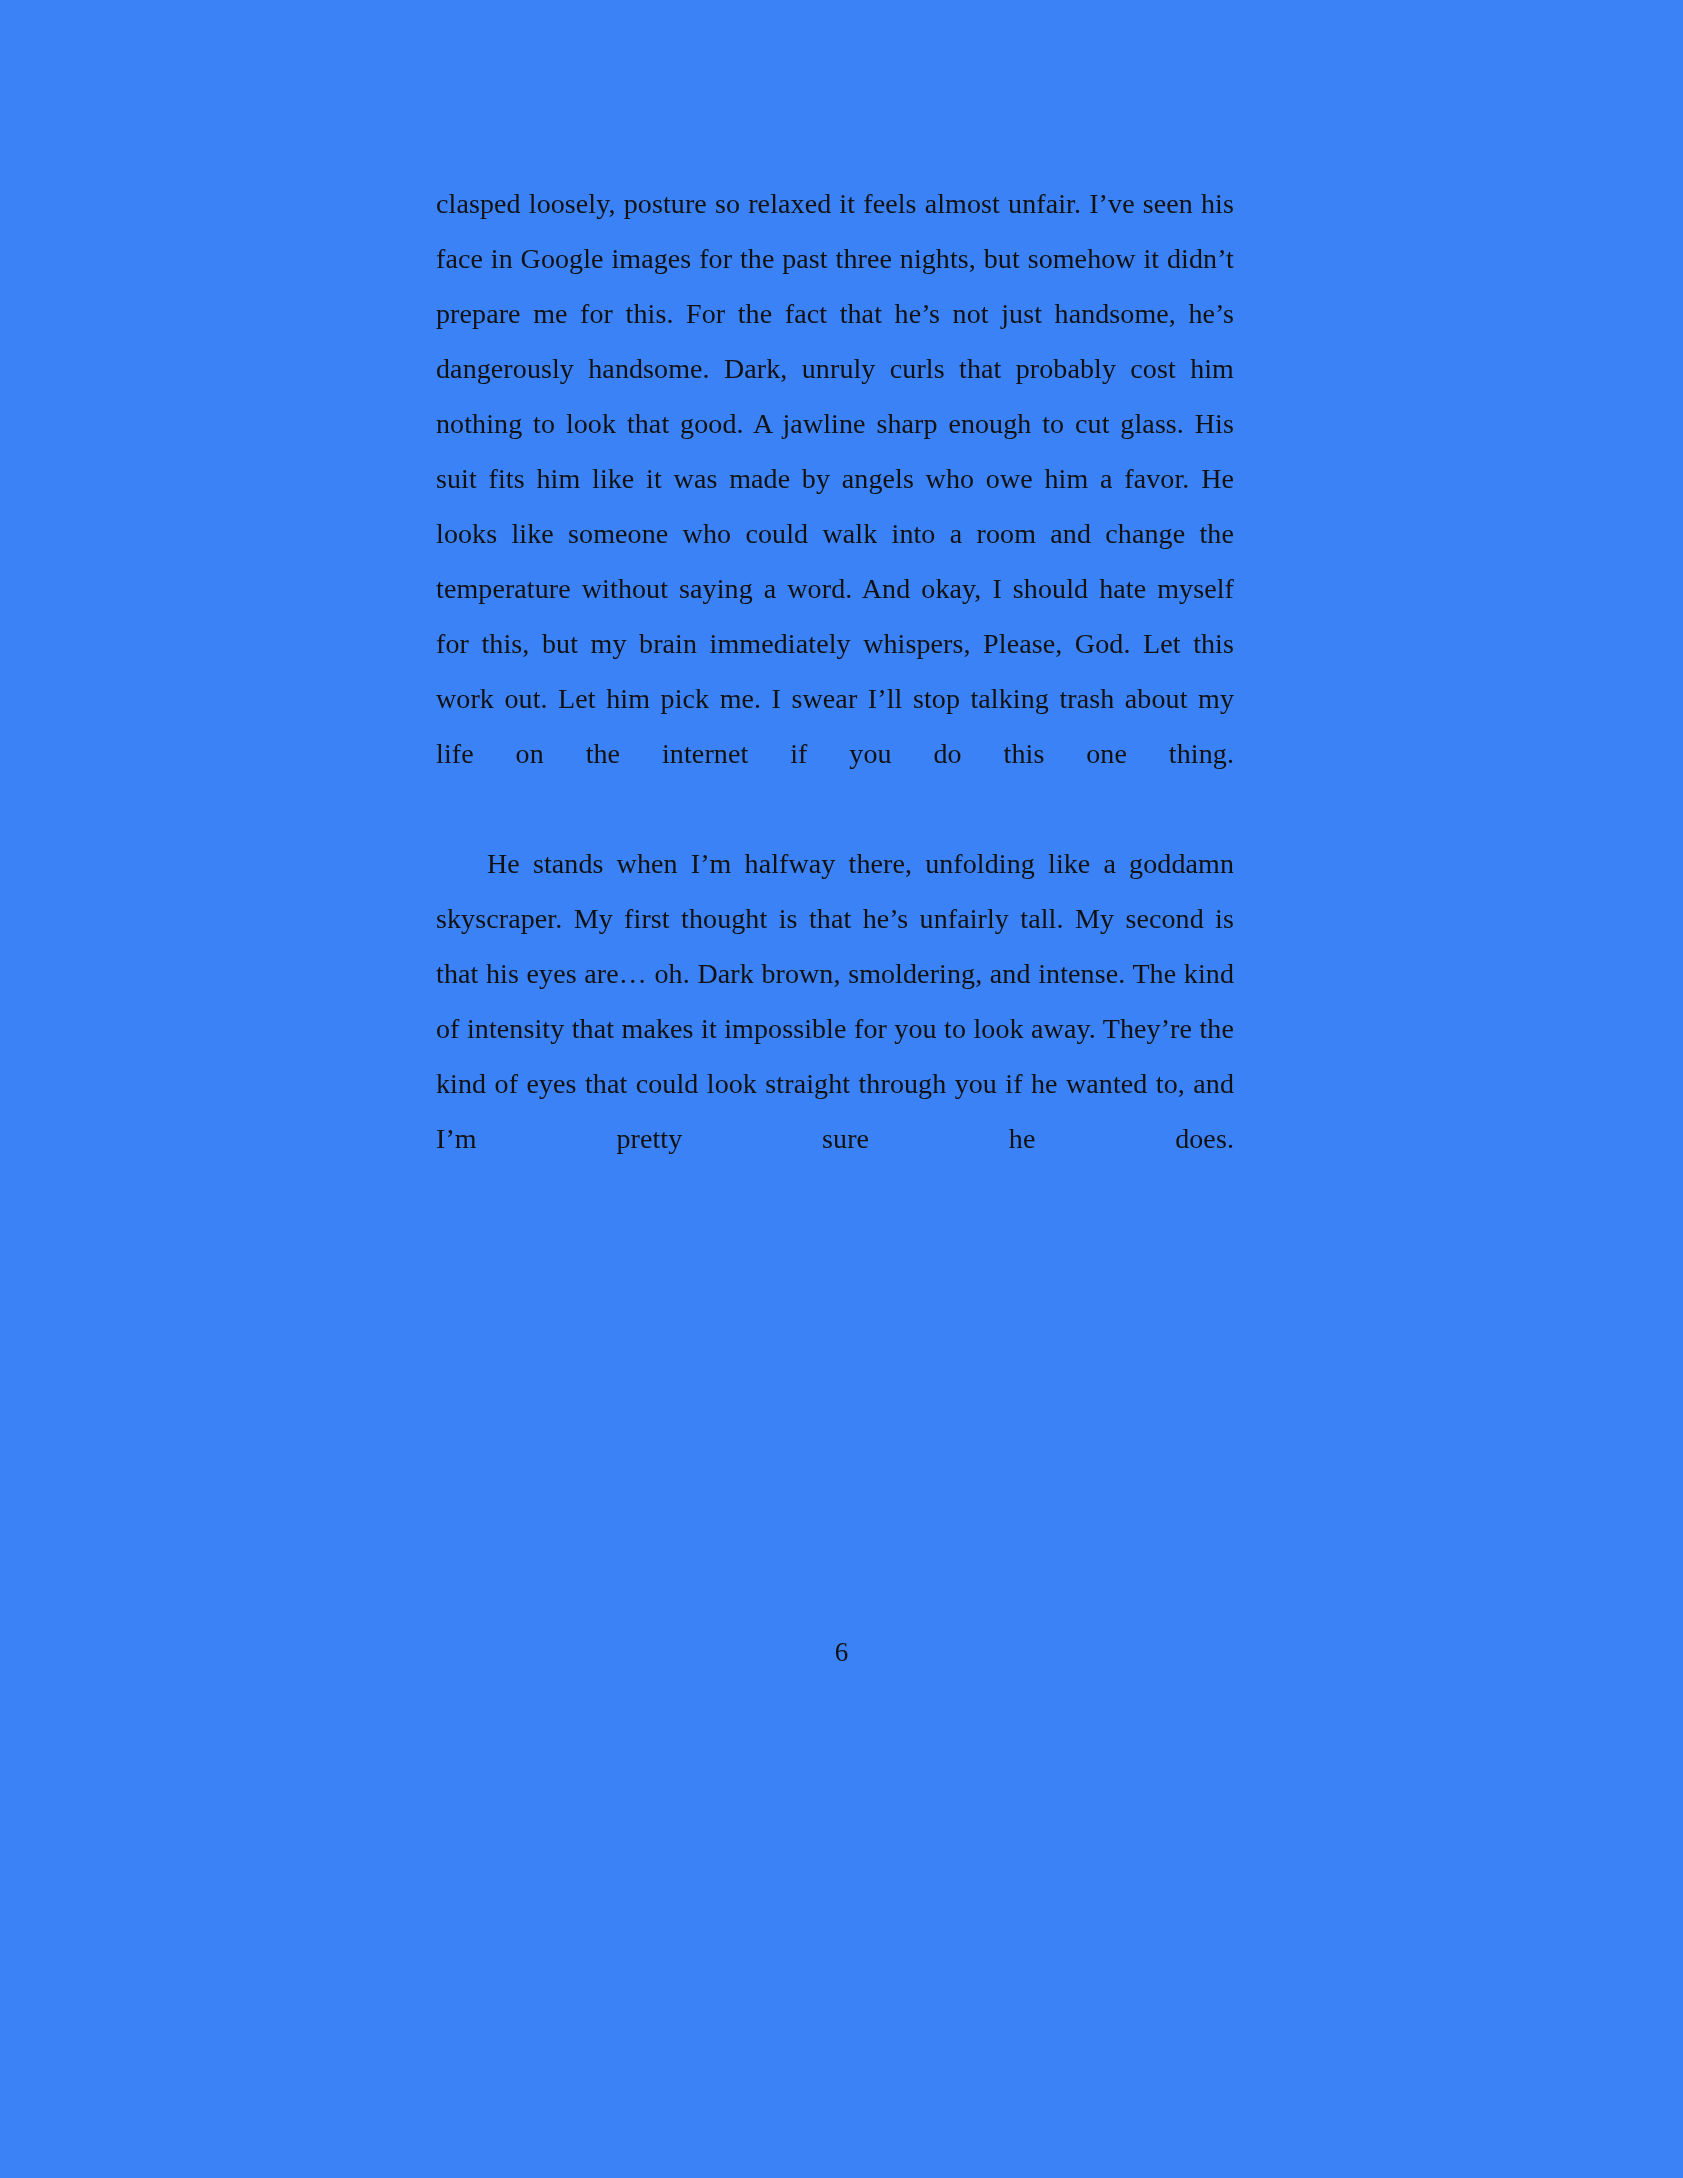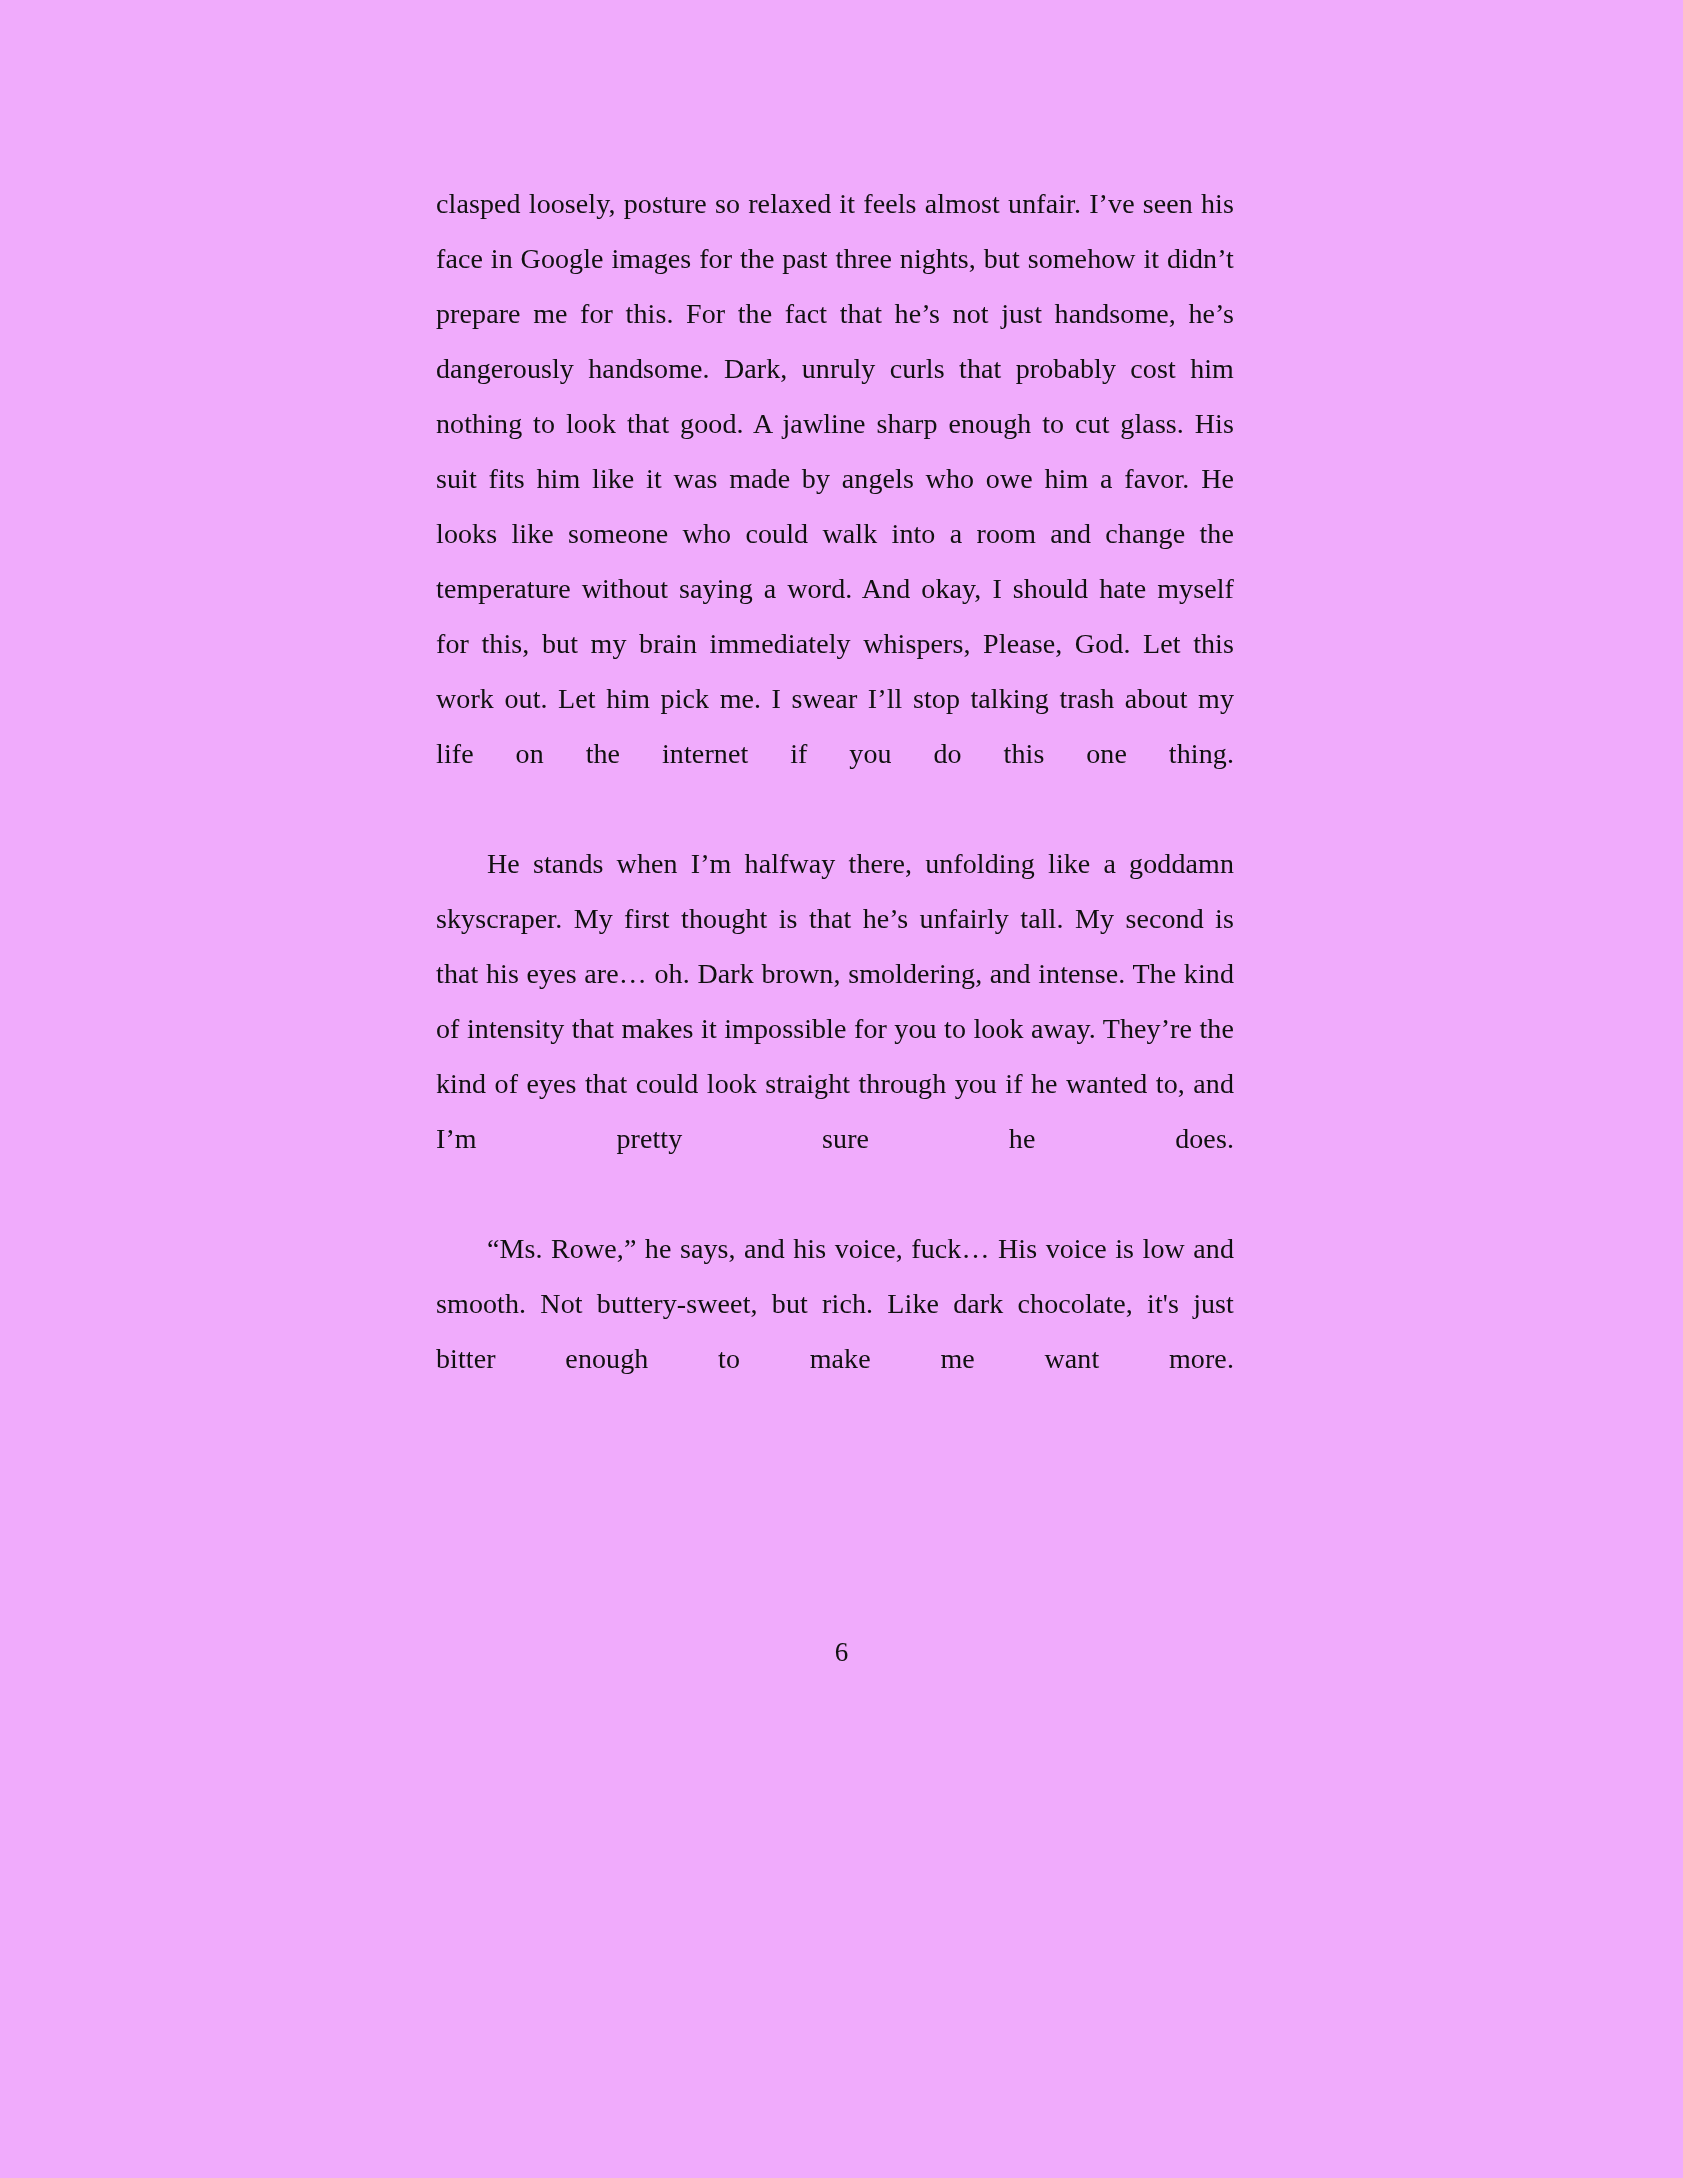--- a/index.html
+++ b/index.html
@@ -12,21 +12,21 @@
     background: #ffffff;
     font-family: "Liberation Serif", "DejaVu Serif", serif;
     color: #000000;
     overflow: hidden;
   }
 
   .page {
     position: relative;
     width: 1683px;
     height: 2178px;
-    background: #f0abfc;
+    background: #3b82f6;
   }
 
   .text-block {
     position: absolute;
     left: 436px;
     top: 176px;
     width: 798px;
   }
 
   .para {
@@ -68,21 +68,20 @@
 <body>
 
 <div class="page">
 
   <div class="text-block">
 
     <p class="para">clasped loosely, posture so relaxed it feels almost unfair. I’ve seen his face in Google images for the past three nights, but somehow it didn’t prepare me for this. For the fact that he’s not just handsome, he’s dangerously handsome. Dark, unruly curls that probably cost him nothing to look that good. A jawline sharp enough to cut glass. His suit fits him like it was made by angels who owe him a favor. He looks like someone who could walk into a room and change the temperature without saying a word. And okay, I should hate myself for this, but my brain immediately whispers, Please, God. Let this work out. Let him pick me. I swear I’ll stop talking trash about my life on the internet if you do this one thing.</p>
 
     <p class="para indent">He stands when I’m halfway there, unfolding like a goddamn skyscraper. My first thought is that he’s unfairly tall. My second is that his eyes are… oh. Dark brown, smoldering, and intense. The kind of intensity that makes it impossible for you to look away. They’re the kind of eyes that could look straight through you if he wanted to, and I’m pretty sure he does.</p>
 
-    <p class="para indent">“Ms. Rowe,” he says, and his voice, fuck… His voice is low and smooth. Not buttery-sweet, but rich. Like dark chocolate, it's just bitter enough to make me want more.</p>
 
 
   </div>
 
   <div class="page-number">6</div>
 
 </div>
 
 
 </body></html>

